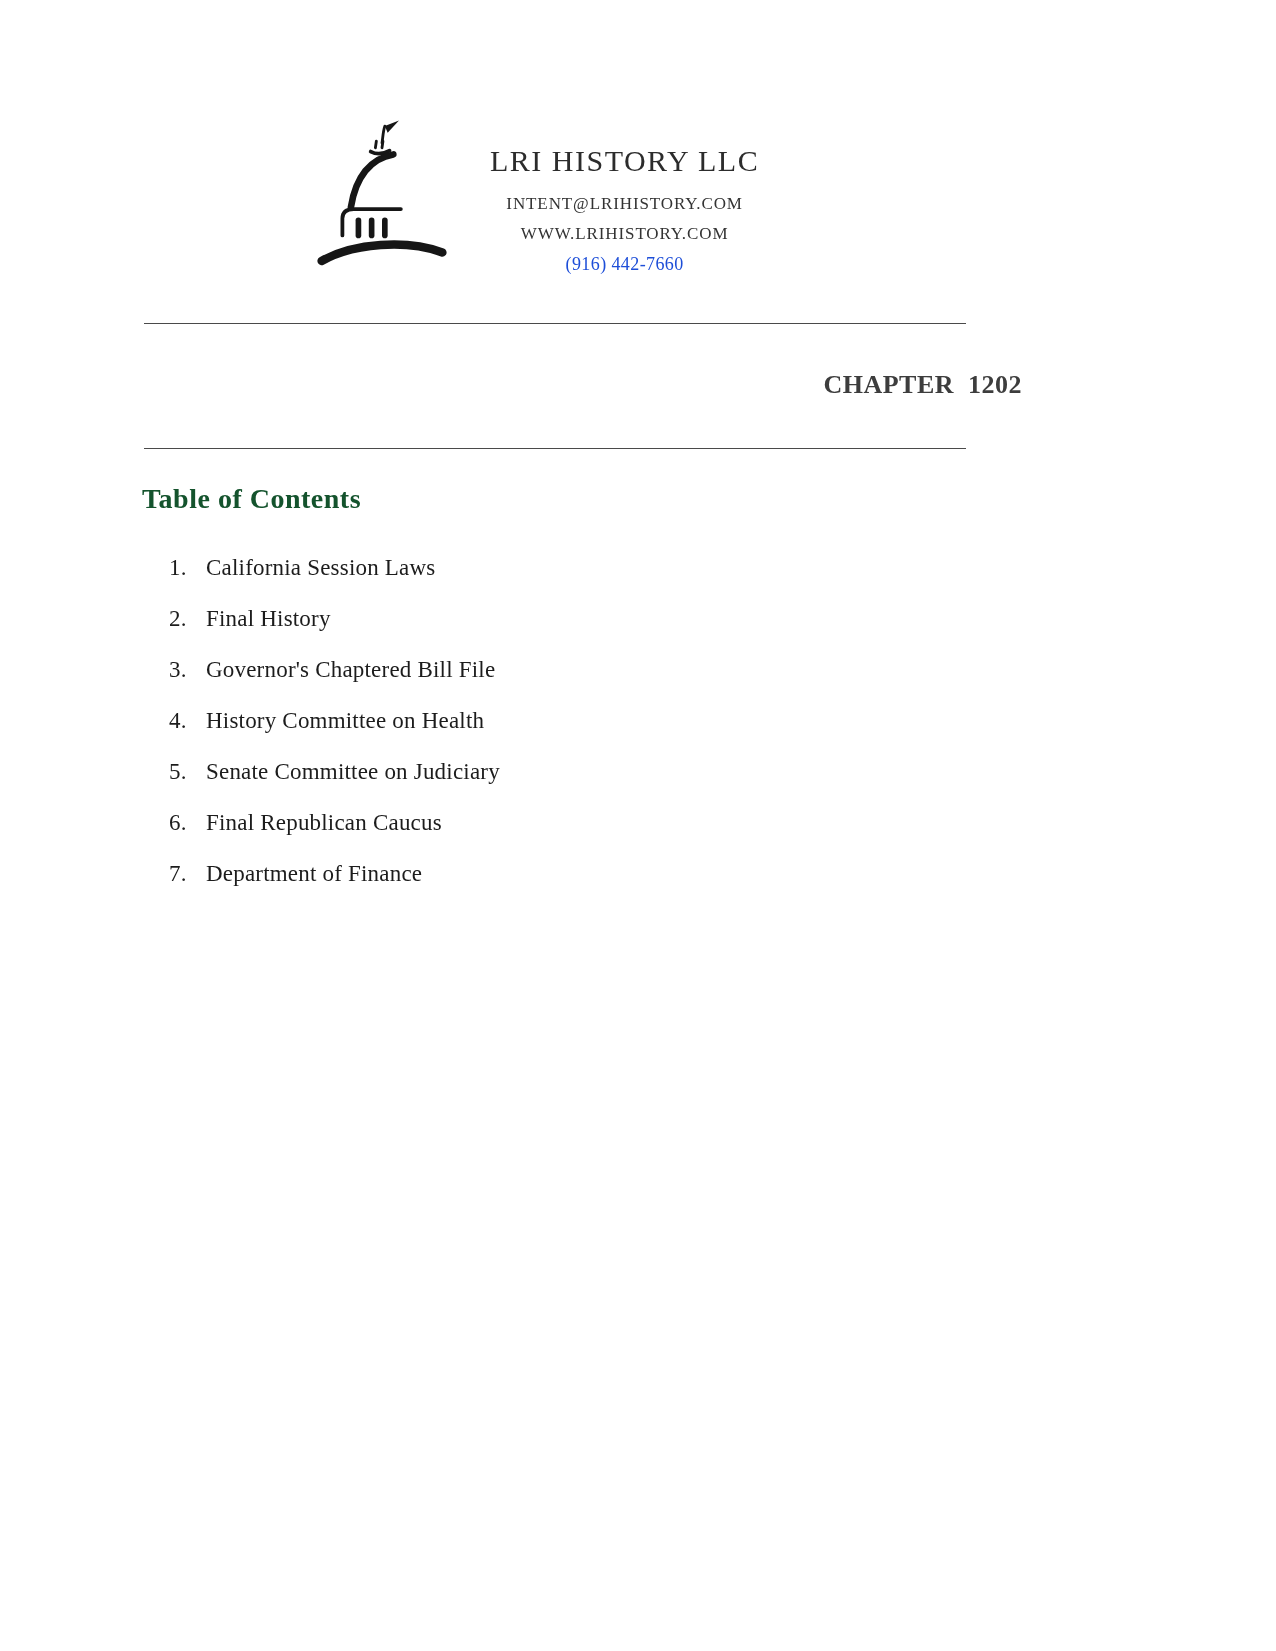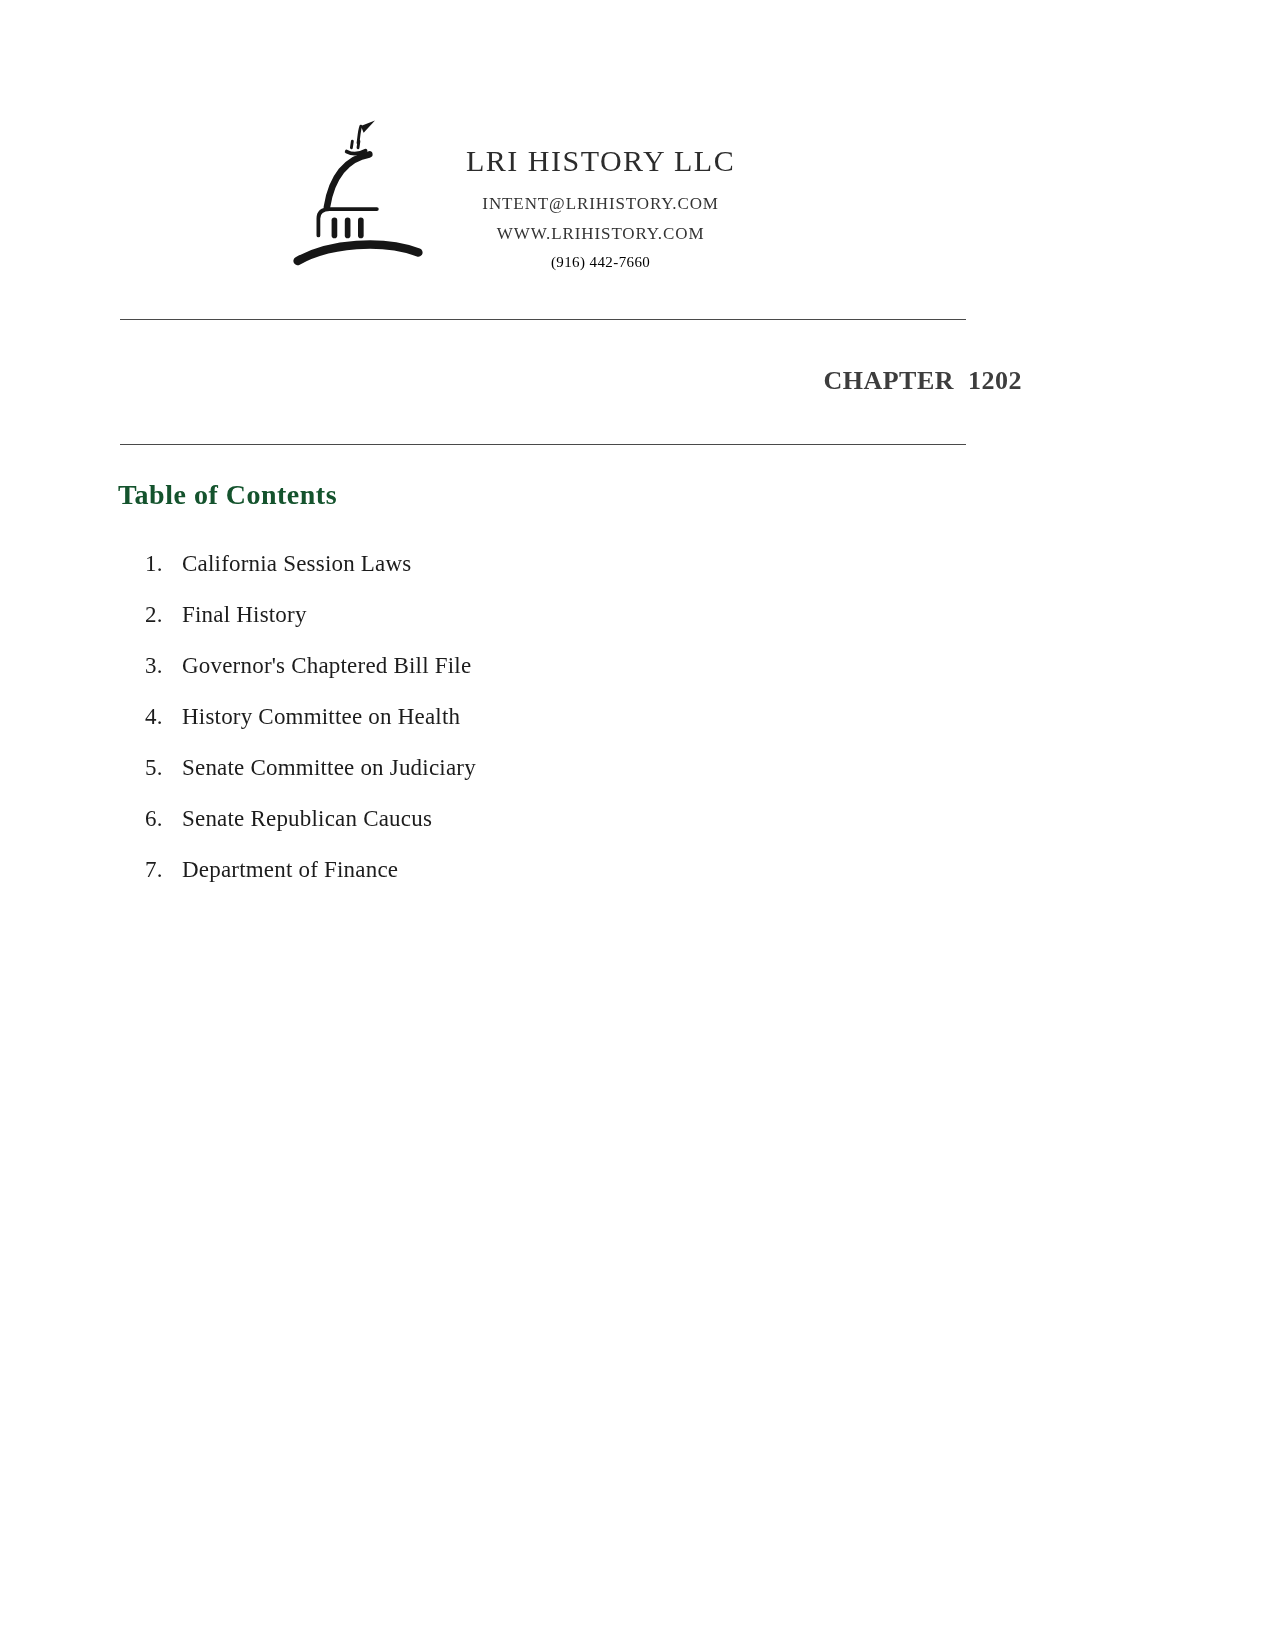--- a/index.html
+++ b/index.html
@@ -2,29 +2,29 @@
 <html><head>
 <meta charset="utf-8">
 <style>
   * { margin:0; padding:0; box-sizing:border-box; }
   html,body { background:#ffffff; }
   body {
     width:1276px; height:1651px;
     font-family:"Liberation Serif", serif;
     color:#222;
   }
-  .page { position:relative; width:1088px; height:1651px; background:#fff; overflow:hidden; }
+  .page { position:relative; width:1088px; height:1651px; background:#fff; overflow:hidden;padding-left:24px; }
 
   
   .header { display:flex; align-items:flex-start; padding-top:118px; padding-left:292px; }
   .logo { width:132px; height:152px; flex:0 0 auto; margin-right:42px; }
   .org-block { text-align:center; padding-top:26px; }
   .org-name { font-size:30px; letter-spacing:1.5px; color:#2c2c2c; margin-bottom:16px; white-space:nowrap; }
   .org-line { font-size:17px; letter-spacing:0.9px; color:#333; margin-bottom:10px; white-space:nowrap; }
-  .org-phone { font-size:15px; letter-spacing:0.4px; color:#000000; white-space:nowrap; }
+  .org-phone { font-size:18px; letter-spacing:0.4px; color:#1d4ed8; white-space:nowrap; }
 
   hr.rule { border:none; border-top:1px solid #4a4a4a; margin-left:120px; margin-right:122px; height:0; }
   .rule-top { margin-top:48px; }
   .rule-mid { margin-top:42px; }
 
   
   .ref-block {
     margin-top:40px;
     padding-right:66px;
     text-align:right;
@@ -114,21 +114,21 @@
     <li>
       <span class="num">4.</span>
       <span class="label">History Committee on Health</span>
     </li>
     <li>
       <span class="num">5.</span>
       <span class="label">Senate Committee on Judiciary</span>
     </li>
     <li>
       <span class="num">6.</span>
-      <span class="label">Senate Republican Caucus</span>
+      <span class="label">Final Republican Caucus</span>
     </li>
     <li>
       <span class="num">7.</span>
       <span class="label">Department of Finance</span>
     </li>
   </ul>
 
 </div>
 
 </body></html>

